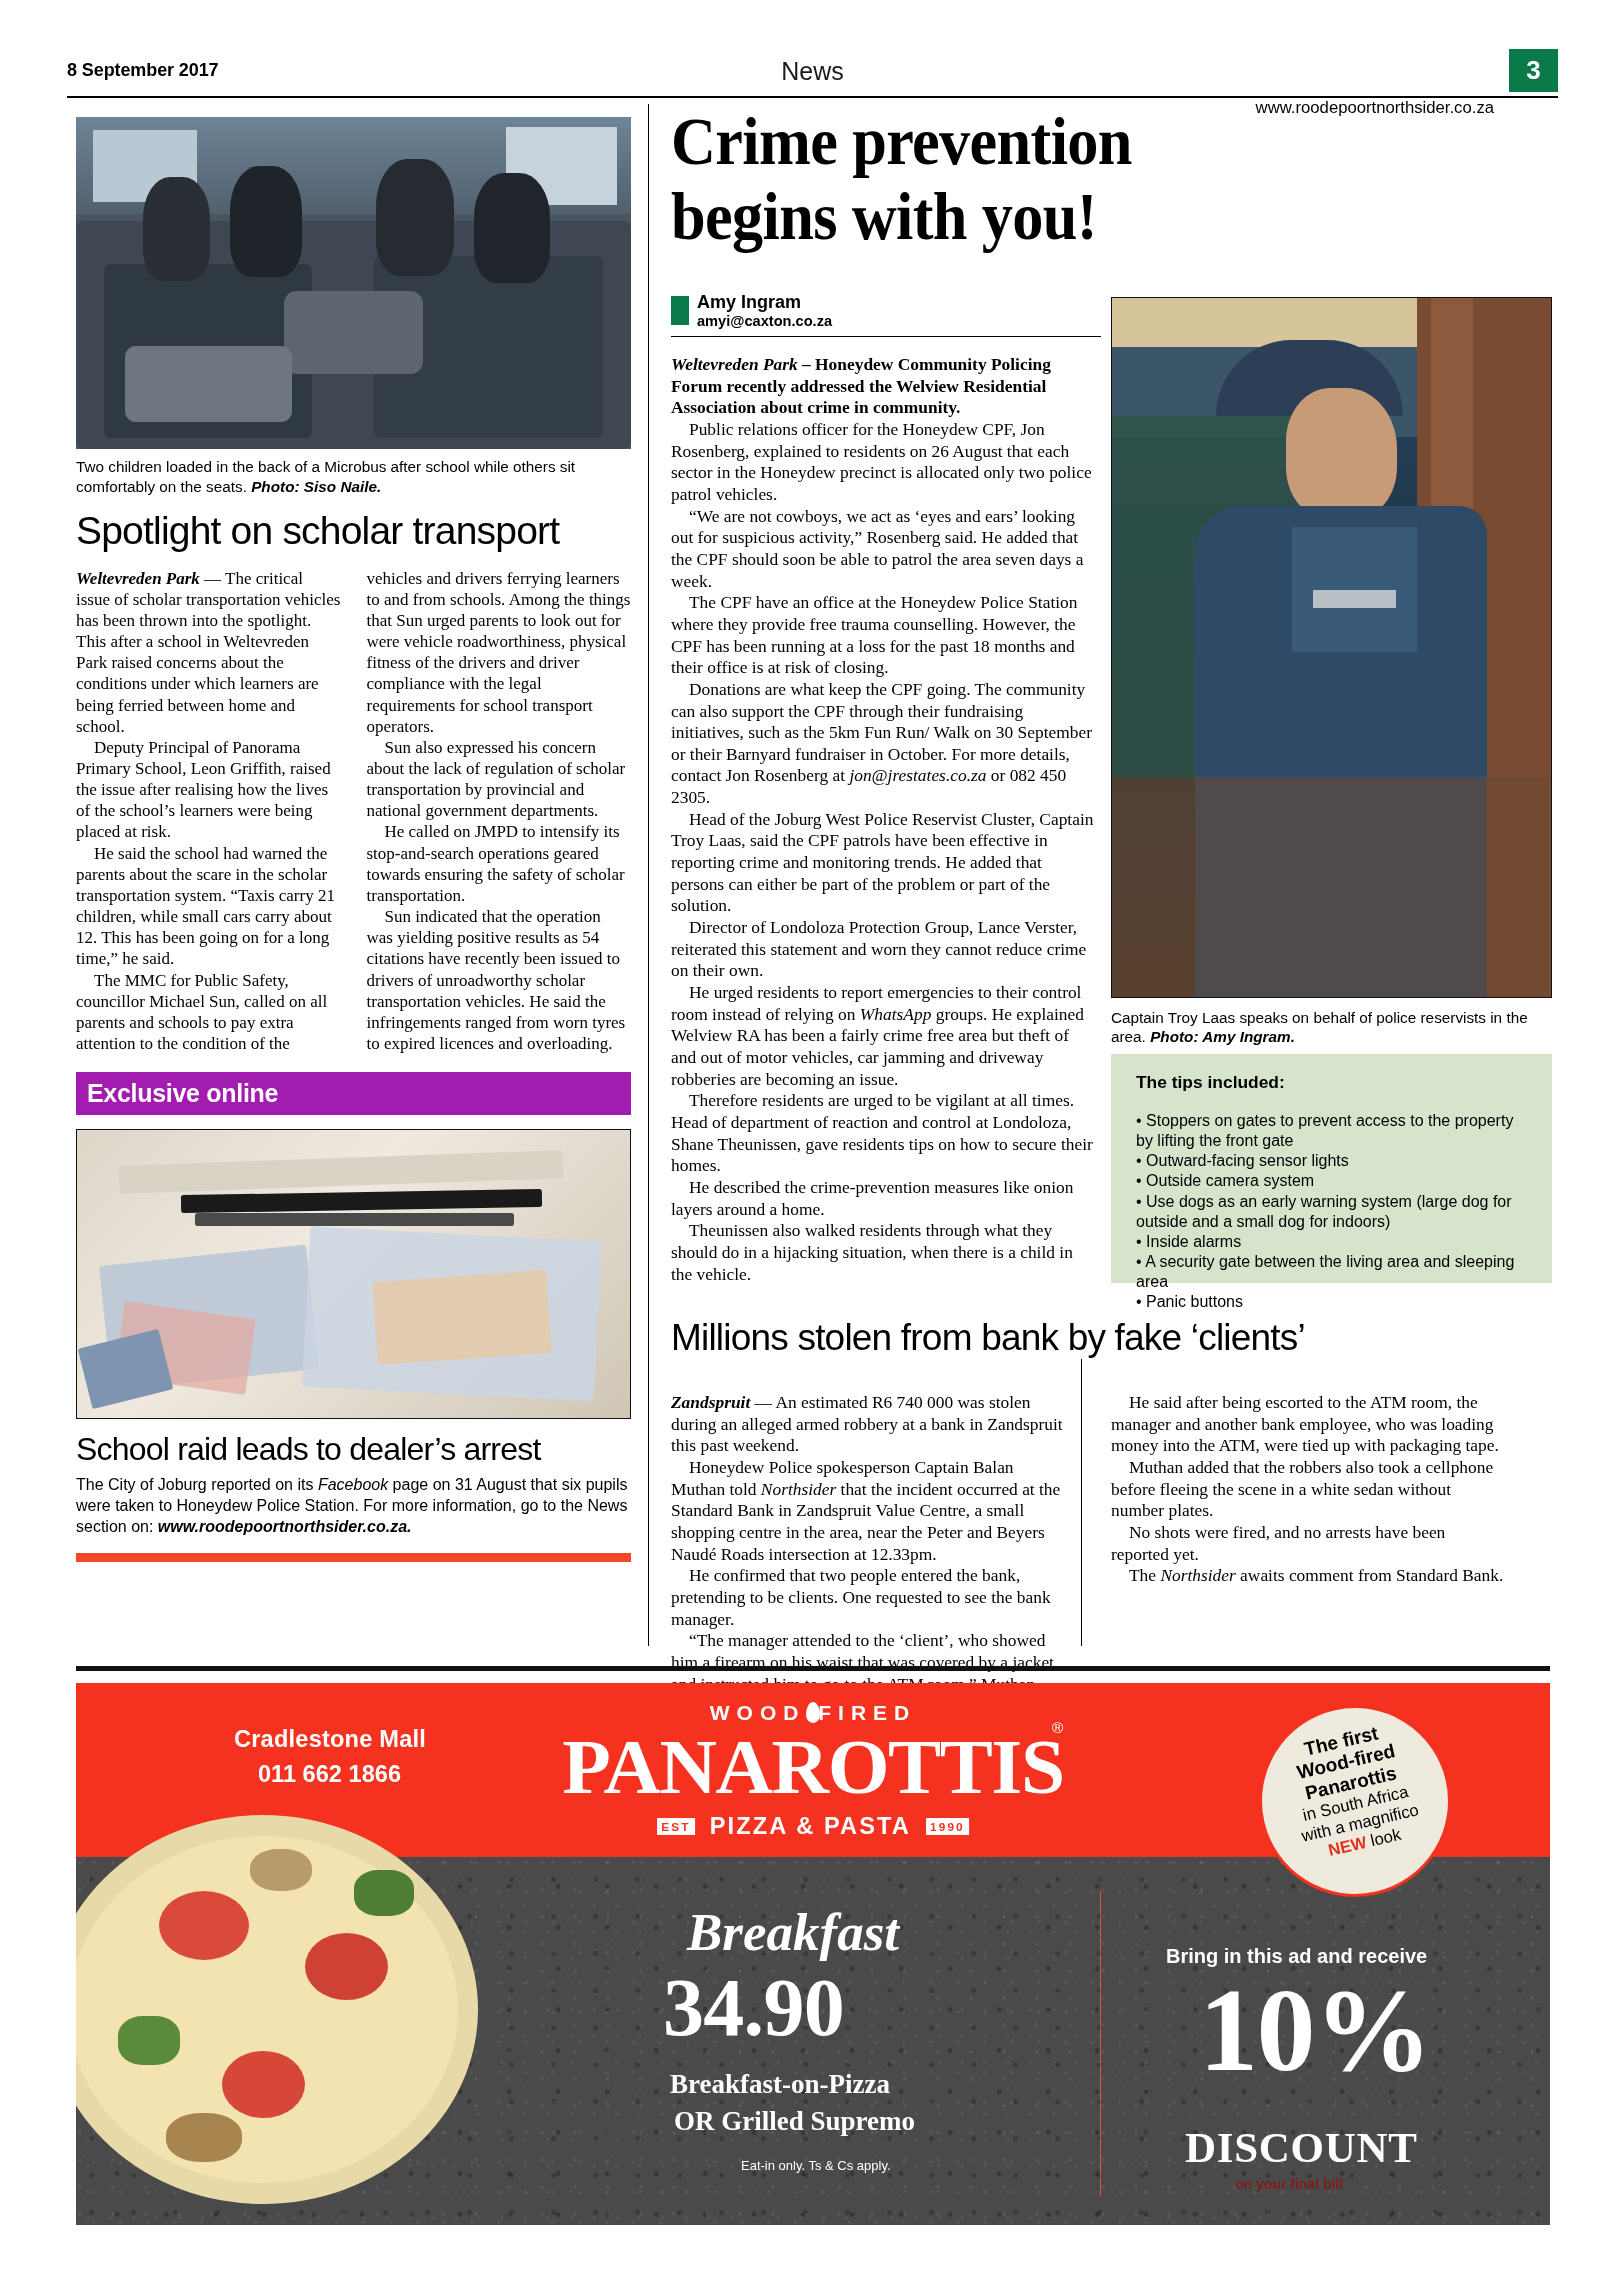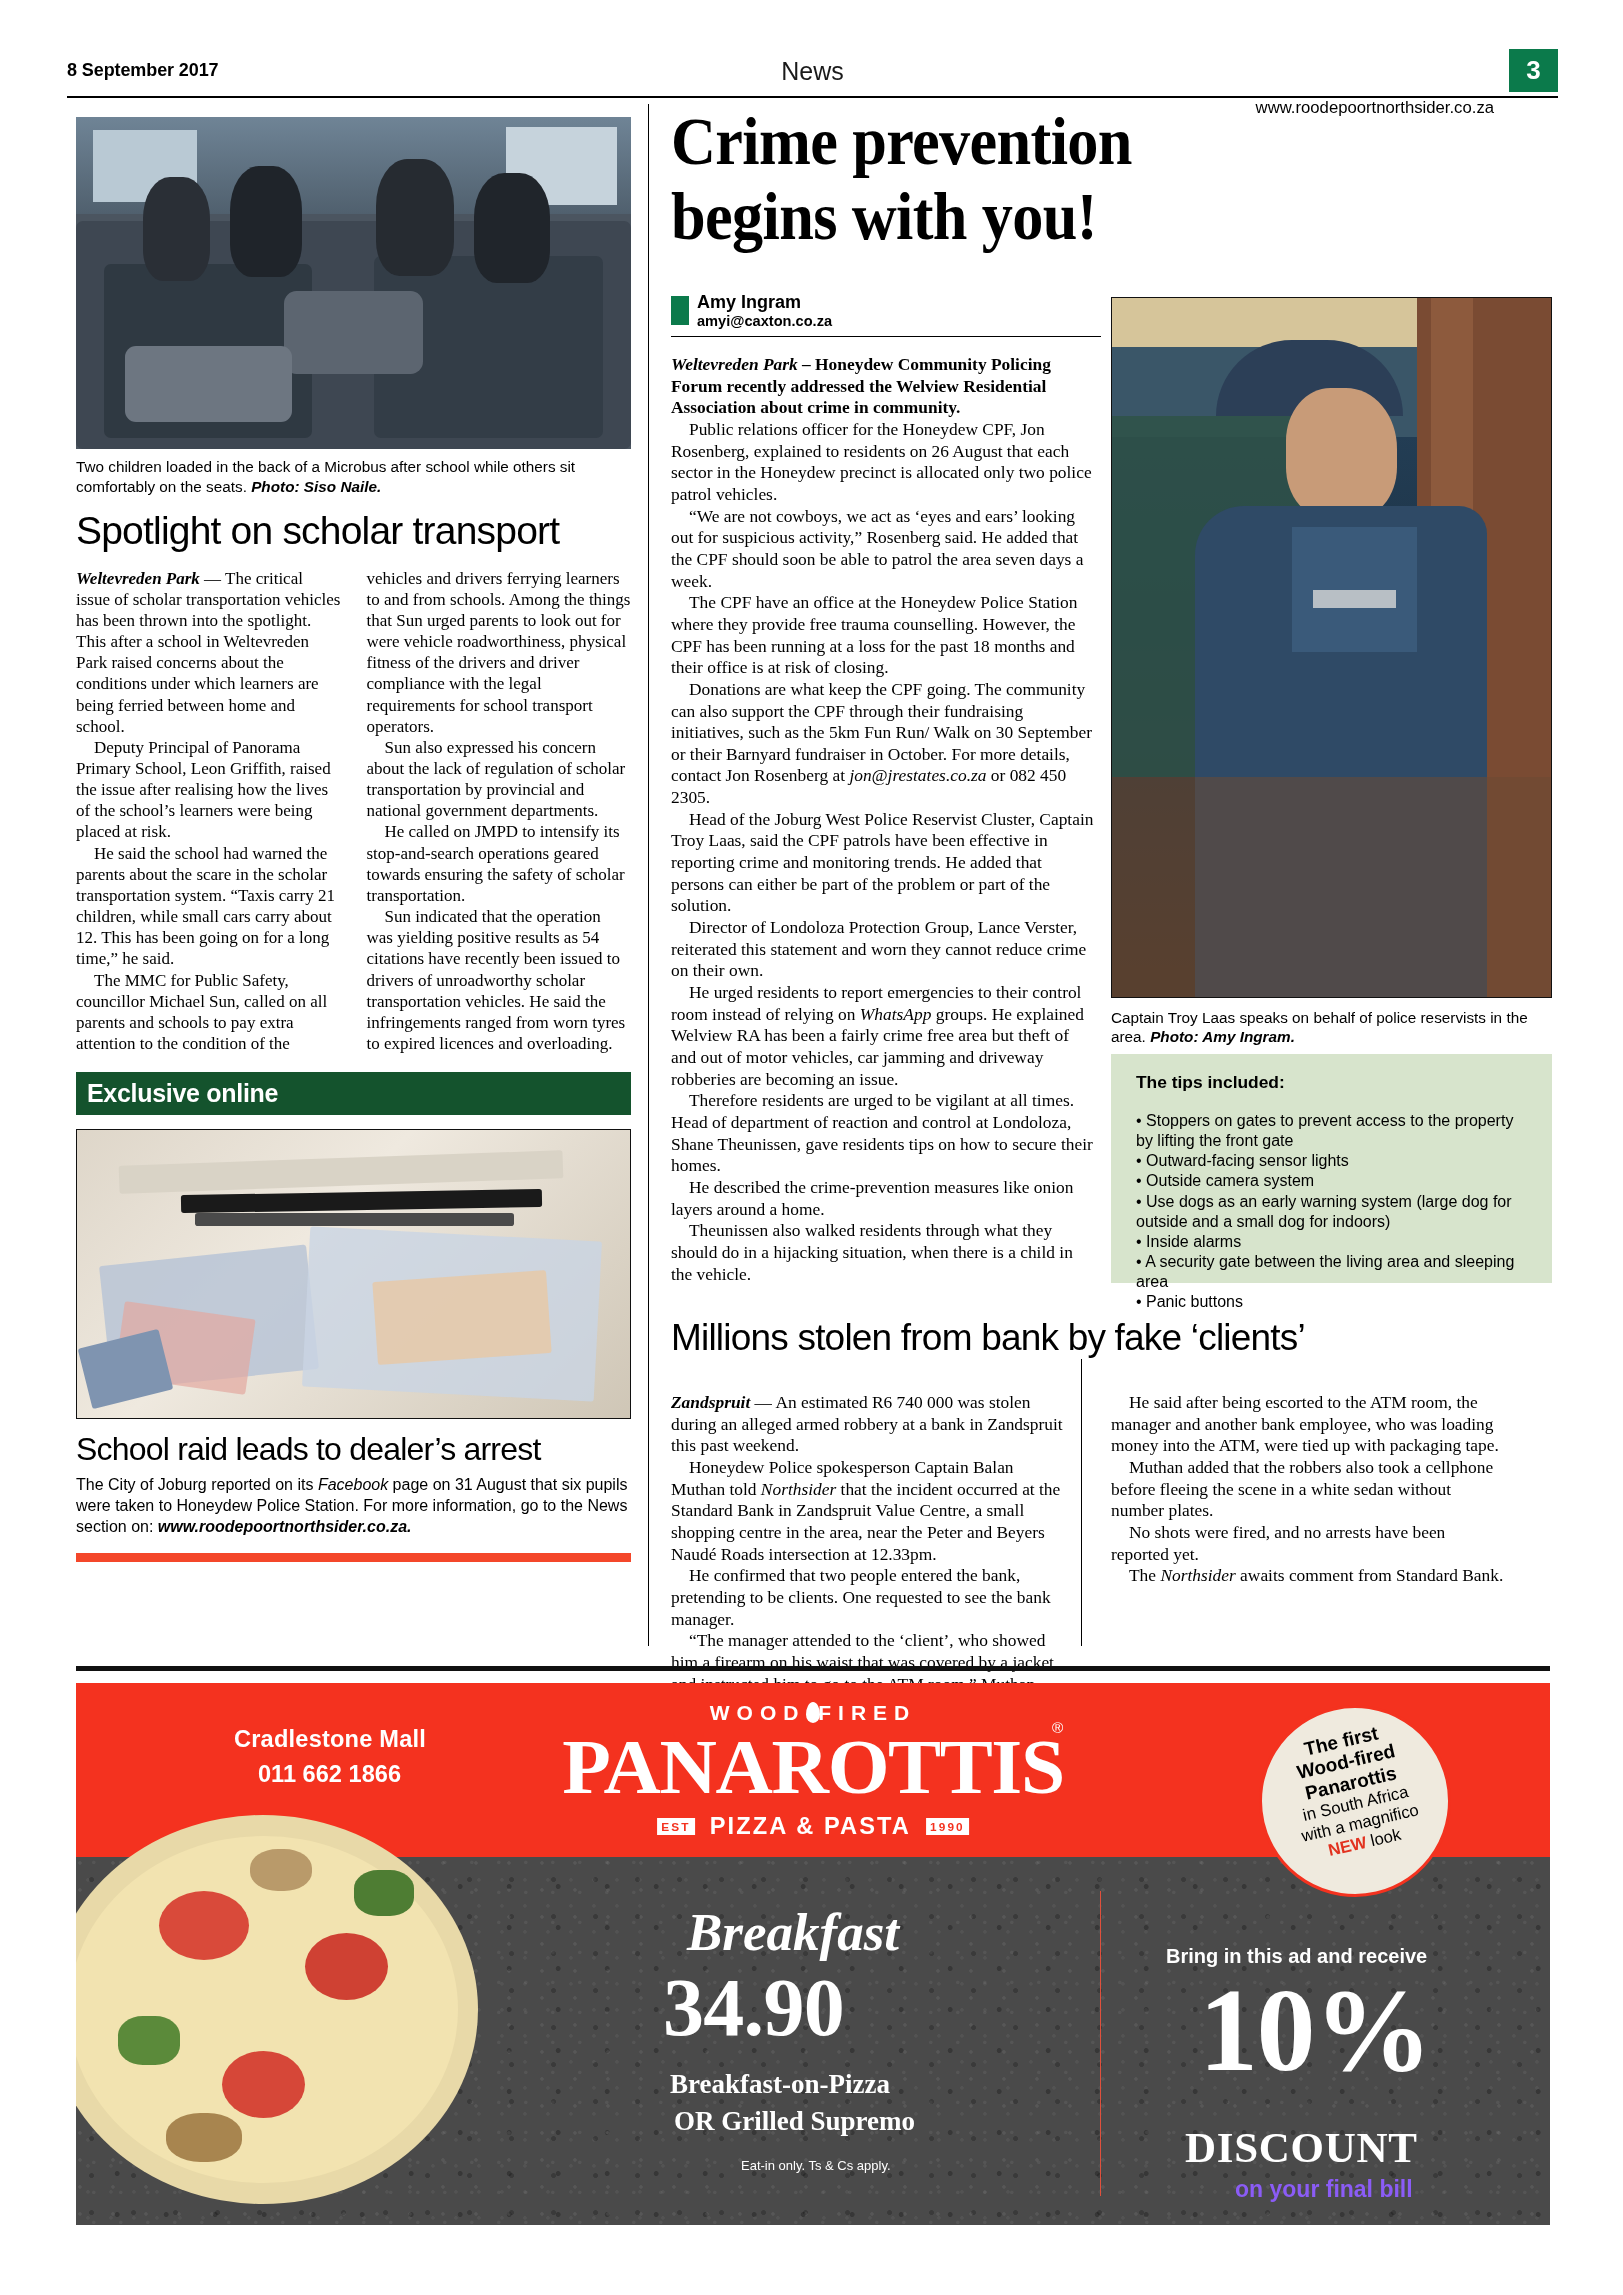--- a/index.html
+++ b/index.html
@@ -24,21 +24,21 @@
   .photo-bus{width:555px;height:332px;position:relative;overflow:hidden;background:#4b5560;}
   .cap{font-size:15.3px;line-height:1.26;margin-top:8.3px;color:#000;}
   .cap b{font-style:italic;}
   .hl-sans{font-family:"Liberation Sans",sans-serif;font-weight:300;letter-spacing:-0.8px;color:#000;}
   .h-spot{font-size:39px;line-height:1.02;margin-top:15.3px;}
   .body2col{margin-top:16.7px;column-count:2;column-gap:26px;}
   .body2col p{margin:0;font-family:"Liberation Serif",serif;font-size:17px;line-height:1.245;text-align:left;text-indent:18px;}
   .body2col p.first{text-indent:0;}
   .body2col p.first .dl{font-weight:bold;font-style:italic;}
 
-  .redbar{margin-top:18px;width:555px;height:43px;background:#14532d;display:flex;align-items:center;}
+  .redbar{margin-top:18px;width:555px;height:43px;background:#a21caf;display:flex;align-items:center;}
   .redbar span{color:#fff;font-size:25px;font-weight:bold;padding-left:11px;letter-spacing:-0.3px;}
 
   .photo-money{margin-top:14px;width:555px;height:290px;position:relative;overflow:hidden;background:#e8e3dc;border:1.4px solid #111;box-sizing:border-box;}
   .h-raid{font-size:32px;line-height:1.05;margin-top:14px;}
   .raid-body{margin-top:8.3px;font-size:16px;line-height:1.3;}
   .raid-body i{font-style:italic;}
   .raid-body b{font-weight:bold;font-style:italic;}
   .redbar2{margin-top:15.3px;width:555px;height:9.7px;background:#f4472a;}
 
   
@@ -111,21 +111,21 @@
   .ad-pizza{position:absolute;left:0;top:104px;width:486px;height:437px;overflow:hidden;}
   .ad-divider{position:absolute;left:1024px;top:208px;width:1.4px;height:305px;background:#e0503c;}
   .ad-bk{position:absolute;left:611px;top:219px;color:#fff;font-family:"Liberation Serif",serif;font-weight:bold;font-style:italic;font-size:53px;}
   .ad-price{position:absolute;left:587px;top:278px;color:#fff;font-family:"Liberation Serif",serif;font-weight:bold;font-size:82px;letter-spacing:-0.7px;}
   .ad-d1{position:absolute;left:594px;top:386px;color:#fff;font-family:"Liberation Serif",serif;font-weight:bold;font-size:27px;}
   .ad-d2{position:absolute;left:598px;top:423px;color:#fff;font-family:"Liberation Serif",serif;font-weight:bold;font-size:27px;}
   .ad-fine{position:absolute;left:665px;top:475px;color:#fff;font-size:13px;}
   .ad-bring{position:absolute;left:1090px;top:262px;color:#fff;font-size:20px;font-weight:bold;}
   .ad-ten{position:absolute;left:1123px;top:280px;color:#fff;font-family:"Liberation Serif",serif;font-weight:bold;font-size:118px;letter-spacing:-1.4px;}
   .ad-disc{position:absolute;left:1109px;top:440px;color:#fff;font-family:"Liberation Serif",serif;font-weight:bold;font-size:43px;letter-spacing:0.7px;}
-  .ad-final{position:absolute;left:1159px;top:493px;color:#8b5cf6;font-size:23px;font-weight:bold;}
+  .ad-final{position:absolute;left:1159px;top:493px;color:#7f1d1d;font-size:14px;font-weight:bold;}
 
   
   .ph{position:absolute;inset:0;}
   .seat{position:absolute;background:#39424d;border-radius:7px;}
   .kid{position:absolute;border-radius:40% 40% 30% 30%;}
   .win{position:absolute;background:#9fb3c4;}
   .note{position:absolute;border-radius:2.8px;}
   .pz{position:absolute;border-radius:50%;}
   .cop-fig{position:absolute;}
 </style>

